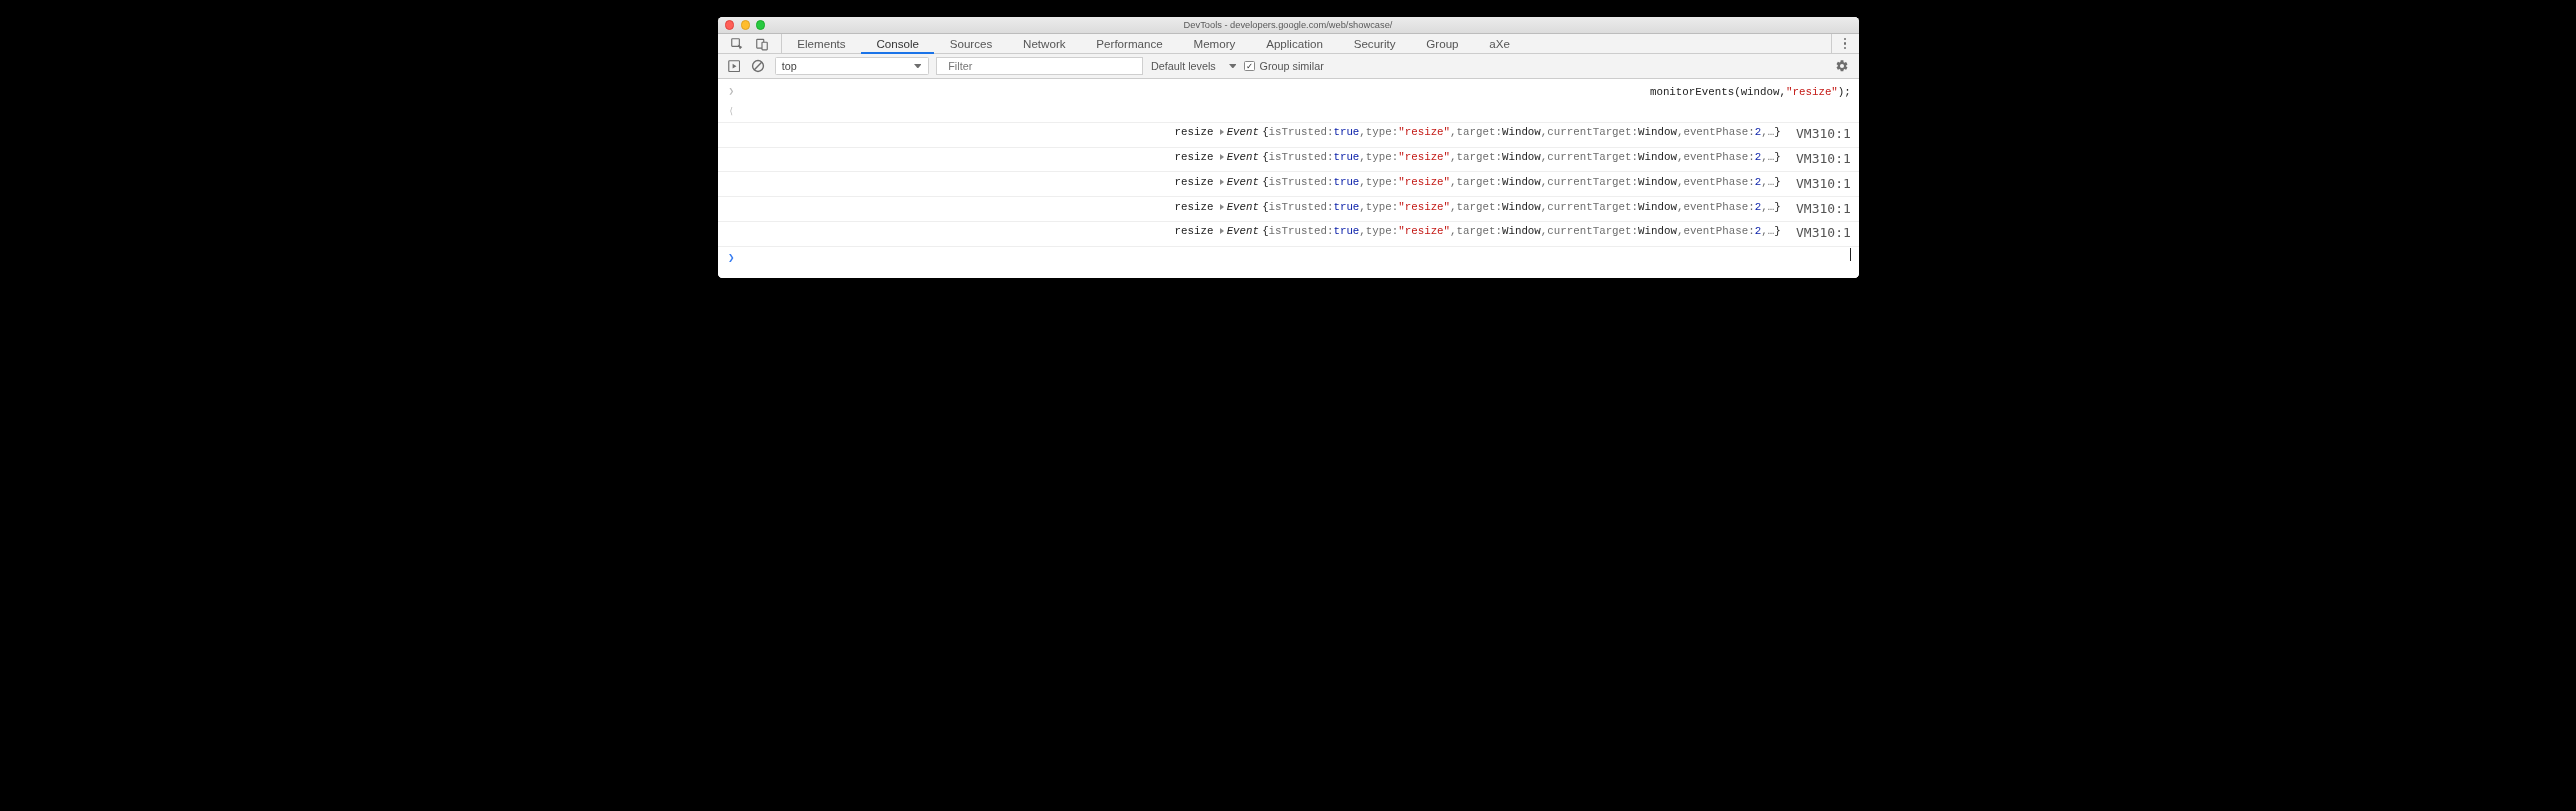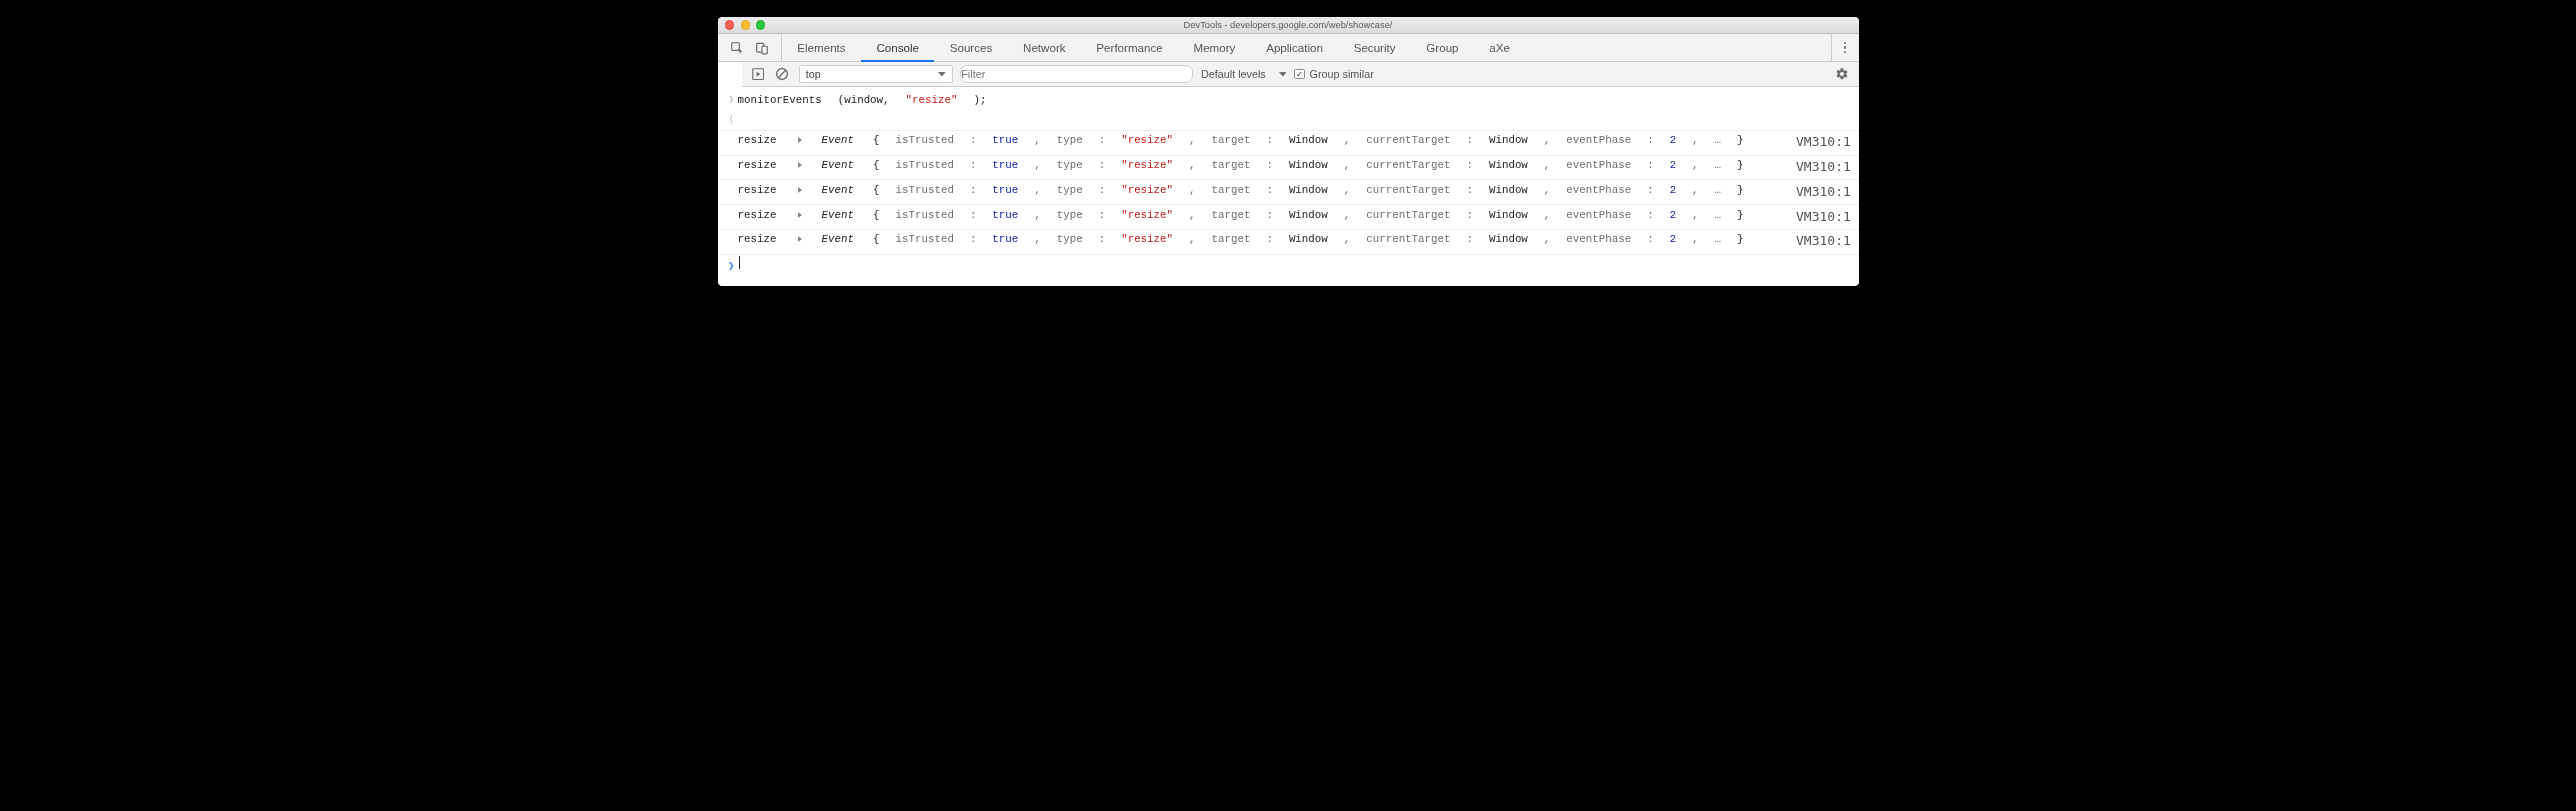--- a/index.html
+++ b/index.html
@@ -37,21 +37,21 @@
     padding-left: 7.7px;
   }
   .tl { width: 9.3px; height: 9.3px; border-radius: 50%; }
   .tl-close { background: #ff5f57; border: 0.4px solid #e0443e; }
   .tl-min { background: #ffbd2e; border: 0.4px solid #dea123; }
   .tl-max { background: #28c940; border: 0.4px solid #1aab29; }
   .title-text { position: absolute; left: 50%; transform: translateX(-50%); }
 
   
   .tabstrip {
-    height: 28px;
+    height: 20px;
     background: #f3f3f3;
     border-bottom: 0.8px solid #ccc;
     display: flex;
     align-items: center;
     font-size: 11.6px;
     color: #555;
   }
   .ts-left {
     display: flex;
     align-items: center;
@@ -94,44 +94,43 @@
   .toolbar {
     height: 25px;
     background: #f3f3f3;
     border-bottom: 0.8px solid #ccc;
     display: flex;
     align-items: center;
     gap: 7.7px;
     padding: 0 7.7px;
     font-size: 10.8px;
     color: #555;
-    margin-left: 24px;
   }
   .tb-icon-btn { width: 17px; height: 17px; display: flex; align-items: center; justify-content: center; }
   .context-select {
     border: 0.8px solid #cfcfcf;
     background: #fff;
     height: 18.5px;
     min-width: 154px;
     display: flex;
     align-items: center;
     padding: 0 6.2px;
     border-radius: 1.5px;
     font-size: 10.8px;
     color: #444;
     justify-content: space-between;
   }
   .context-select .caret { margin-left: auto; }
   .filter-input {
     border: 0.8px solid #cfcfcf;
     background: #fff;
     height: 18.5px;
-    width: 233px;
-    padding: 0 0;
-    border-radius: 7px;
+    width: 207px;
+    padding: 0 11px;
+    border-radius: 0;
     font-size: 10.8px;
     color: #444;
     outline: none;
   }
   .levels {
     display: flex;
     align-items: center;
     gap: 13px;
     color: #555;
   }
@@ -169,21 +168,21 @@
   }
   .gutter {
     width: 12.3px;
     flex: none;
     color: #bbb;
     text-align: center;
     font-size: 9.3px;
     padding-top: 1.5px;
   }
   .gutter.prompt { color: #367cf1; font-weight: bold; font-size: 10.8px; }
-  .content { flex: 1; display: flex; align-items: baseline; flex-wrap: wrap; gap: 16px; }
+  .content { flex: 1; display: flex; align-items: baseline; flex-wrap: wrap; gap: 0; justify-content: flex-end; }
   .source-link {
     margin-left: auto;
     color: #545454;
     font-family: Menlo, Consolas, monospace;
     font-size: 13px;
     padding-left: 15.4px;
   }
   .mono { font-family: Menlo, Consolas, "Courier New", monospace; }
   .kw-func { color: #222; }
   .str { color: #c41a16; }

